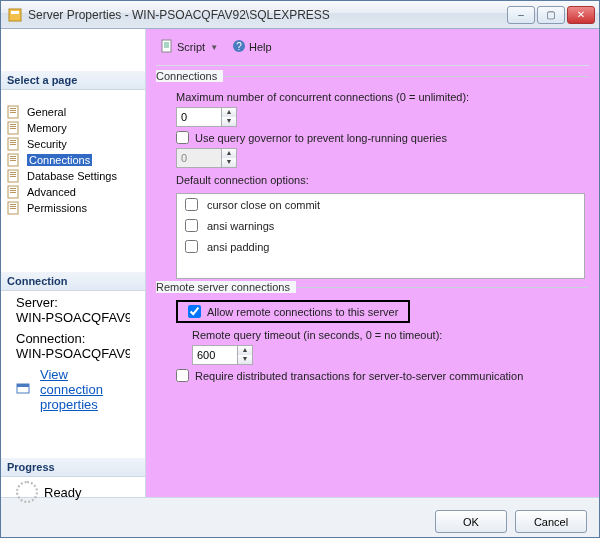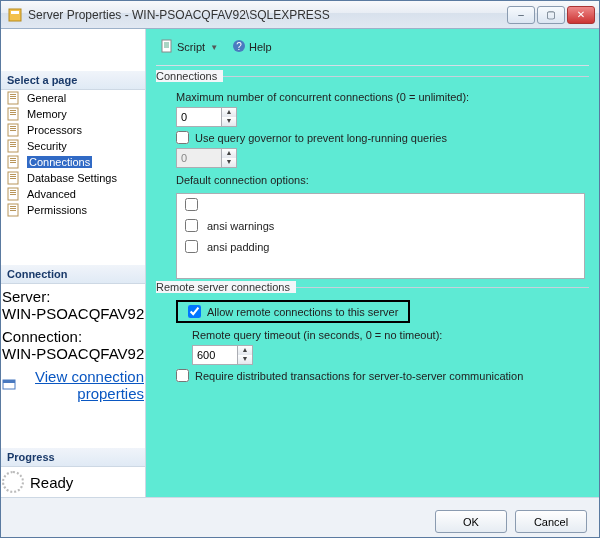--- a/index.html
+++ b/index.html
@@ -45,45 +45,45 @@
   }
   .panel-head {
     background: linear-gradient(#f0f4fa,#e0eaf5);
     border-top: 1px solid #fff;
     border-bottom: 1px solid #cdd8e4;
     padding: 3px 6px;
     font-weight: bold;
     color: #1a3a6a;
     margin-top: 41px;
   }
-  .nav { padding: 0 0; }
+  .nav { padding: 14px 0; }
   .nav-item {
     display: flex; align-items: center;
     padding: 1px 6px; gap: 4px;
     cursor: default;
   }
   .nav-item.selected span.lbl {
     background: #316ac5; color: #fff;
     padding: 0 2px;
   }
   .page-icon {
     width: 16px; height: 14px;
     display: inline-block;
   }
   .page-icon svg { display:block; }
-  .conn-panel, .prog-panel { padding: 4px 1px; font-size: 15px; }
-  .link { color: #0a57c2; text-decoration: underline; cursor: pointer; display:inline-flex; align-items:center; gap:10px;text-align:right;}
+  .conn-panel, .prog-panel { padding: 4px 15px; font-size: 13px; }
+  .link { color: #0a57c2; text-decoration: underline; cursor: pointer; display:inline-flex; align-items:center; gap:10px;}
   .spinner {
     width: 22px; height: 22px; border: 2px dotted #bbb; border-radius: 50%;
     display:inline-block; vertical-align: middle; margin-right:6px;
   }
   
   .main {
     flex: 1;
-    background: #5eead4;
+    background: #f0abfc;
     padding: 6px 10px 4px 10px;
     overflow: hidden;
     color: #222;
   }
   .toolbar {
     display: flex; align-items: center; gap: 6px;
     padding: 2px 0 8px 0;
     border-bottom: 1px solid #d6dde6;
     margin-bottom: 10px;
   }
@@ -183,31 +183,20 @@
         </div>
         <div class="nav-item">
           <span class="page-icon">
             <svg width="16" height="14">
               <rect x="1" y="1" width="10" height="12" fill="#fff" stroke="#b8955a"></rect>
               <rect x="3" y="3" width="6" height="1" fill="#b8955a"></rect>
               <rect x="3" y="5" width="6" height="1" fill="#b8955a"></rect>
               <rect x="3" y="7" width="6" height="1" fill="#b8955a"></rect>
             </svg>
           </span>
-          <span class="lbl">Processors</span>
-        </div>
-        <div class="nav-item">
-          <span class="page-icon">
-            <svg width="16" height="14">
-              <rect x="1" y="1" width="10" height="12" fill="#fff" stroke="#b8955a"></rect>
-              <rect x="3" y="3" width="6" height="1" fill="#b8955a"></rect>
-              <rect x="3" y="5" width="6" height="1" fill="#b8955a"></rect>
-              <rect x="3" y="7" width="6" height="1" fill="#b8955a"></rect>
-            </svg>
-          </span>
           <span class="lbl">Security</span>
         </div>
         <div class="nav-item selected">
           <span class="page-icon">
             <svg width="16" height="14">
               <rect x="1" y="1" width="10" height="12" fill="#fff" stroke="#b8955a"></rect>
               <rect x="3" y="3" width="6" height="1" fill="#b8955a"></rect>
               <rect x="3" y="5" width="6" height="1" fill="#b8955a"></rect>
               <rect x="3" y="7" width="6" height="1" fill="#b8955a"></rect>
             </svg>
@@ -327,20 +316,21 @@
               <div>▼</div>
             </span>
         </span>
       </div>
 
       <span class="field-label">Default connection options:</span>
       <div class="row" style="margin-right:4px;">
         <div class="listbox" id="optlist">
             <div class="opt">
               <input type="checkbox" style="">
+              <span>cursor close on commit</span>
             </div>
             <div class="opt">
               <input type="checkbox" style="">
               <span>ansi warnings</span>
             </div>
             <div class="opt">
               <input type="checkbox" style="">
               <span>ansi padding</span>
             </div>
             <div class="opt"></div>

